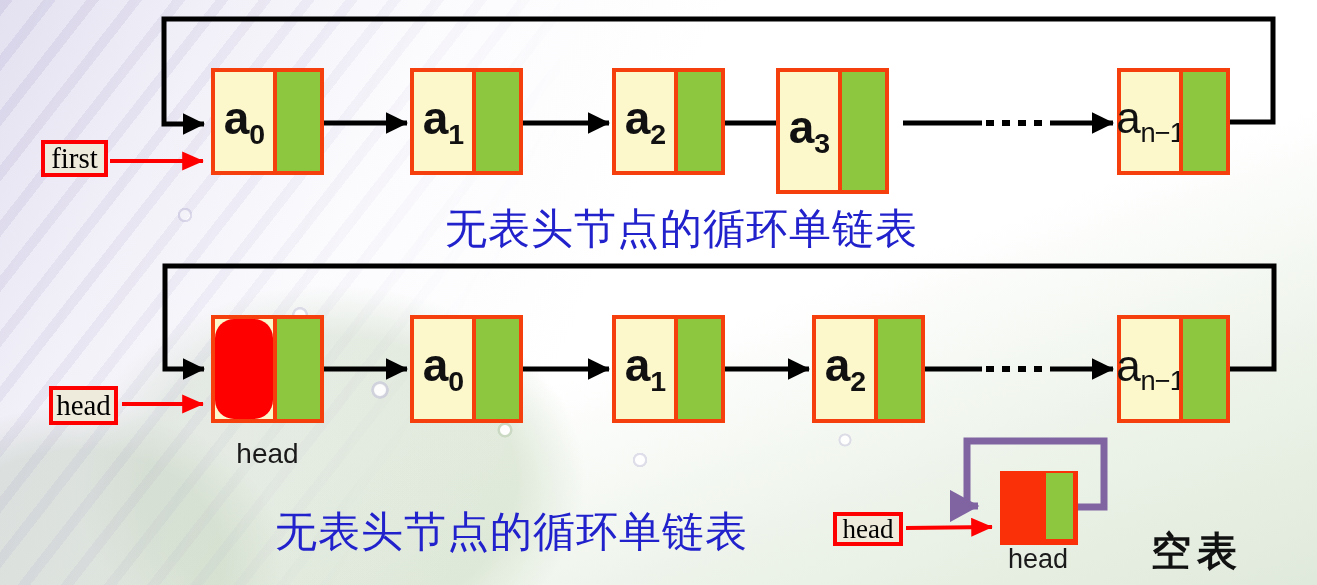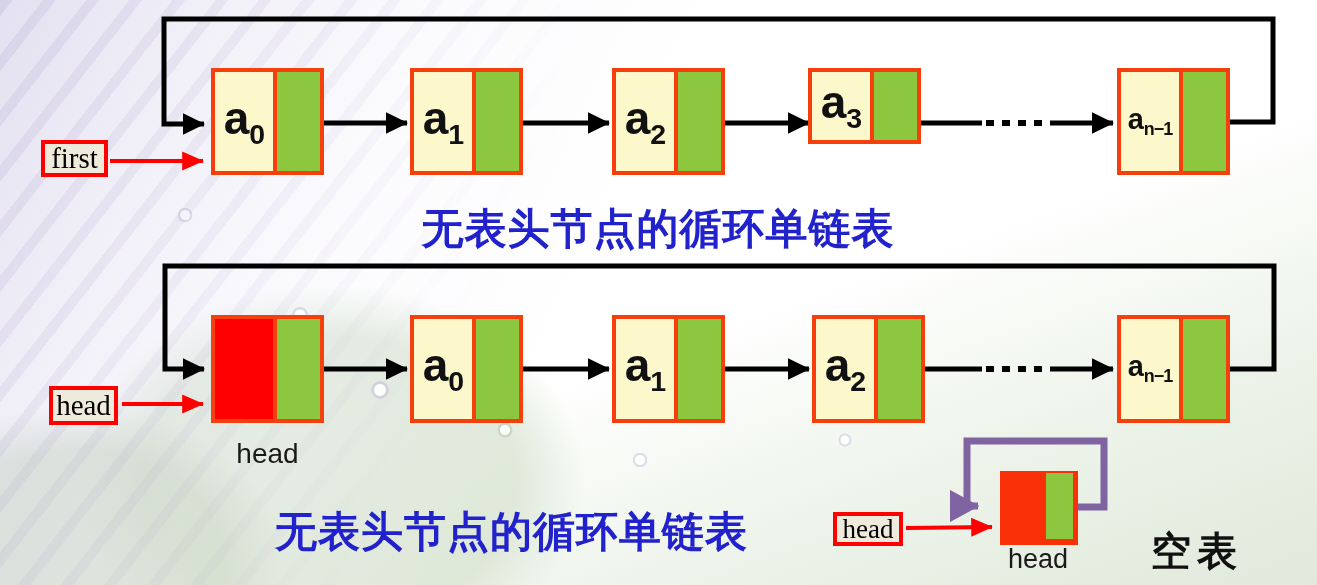--- a/index.html
+++ b/index.html
@@ -57,43 +57,44 @@
     position:absolute;display:flex;
     border:4px solid var(--node_border);
     background:var(--cell_bg);
     box-sizing:border-box;
   }
   .node .data{
     width:58px;display:flex;align-items:center;justify-content:center;
     color:var(--text_black);
     font-weight:bold;font-size:46px;line-height:1;
     background:var(--cell_bg);
+    border-radius:19px;
   }
   .node .data.red{background:var(--head_fill);}
   .node .ptr{
     width:43px;background:var(--pointer_bg);
     border-left:4px solid var(--node_border);
   }
   .sub{font-size:0.62em;vertical-align:-0.34em;letter-spacing:-1px;}
   .nlabel{white-space:nowrap;}
-  .nlabel.small{font-size:29px;font-weight:700;}
+  .nlabel.small{font-size:44px;font-weight:400;}
 
   .tag{
     position:absolute;box-sizing:border-box;
     border:4px solid var(--arrow_red);
     background:var(--tag_bg);
     color:#000;font-family:"Liberation Serif",serif;
     display:flex;align-items:center;justify-content:center;
     font-size:29px;line-height:1;
   }
   .cap{
-    position:absolute;text-align:center;
+    position:absolute;text-align:right;
     color:var(--caption_blue);
     font-family:"DejaVu Serif","Liberation Serif",serif;
-    font-size:42px;font-weight:bold;letter-spacing:1px;white-space:nowrap;
+    font-size:42px;font-weight:normal;letter-spacing:1px;white-space:nowrap;
   }
   .blackcap{
     position:absolute;color:#1a1a1a;text-align:center;
     font-family:"Liberation Sans",sans-serif;font-size:28px;line-height:1;
   }
   .kai-black{
     position:absolute;color:#111;
     font-family:"DejaVu Serif","Liberation Serif",serif;
     font-size:40px;font-weight:bold;letter-spacing:6px;white-space:nowrap;
   }
@@ -165,21 +166,21 @@
       <span class="nlabel"><span>a</span><span class="sub">1</span></span>
     </div>
     <div class="ptr"></div>
   </div>
   <div class="node" style="left:612px;top:68px;height:107px;">
     <div class="data">
       <span class="nlabel"><span>a</span><span class="sub">2</span></span>
     </div>
     <div class="ptr"></div>
   </div>
-  <div class="node" style="left:808px;top:68px;height:76px;text-align:center;">
+  <div class="node" style="left:776px;top:68px;height:126px;text-align:center;">
     <div class="data">
       <span class="nlabel"><span>a</span><span class="sub">3</span></span>
     </div>
     <div class="ptr"></div>
   </div>
   <div class="node" style="left:1117px;top:68px;height:107px;">
     <div class="data">
       <span class="nlabel small"><span>a</span><span class="sub">n−1</span></span>
     </div>
     <div class="ptr"></div>

